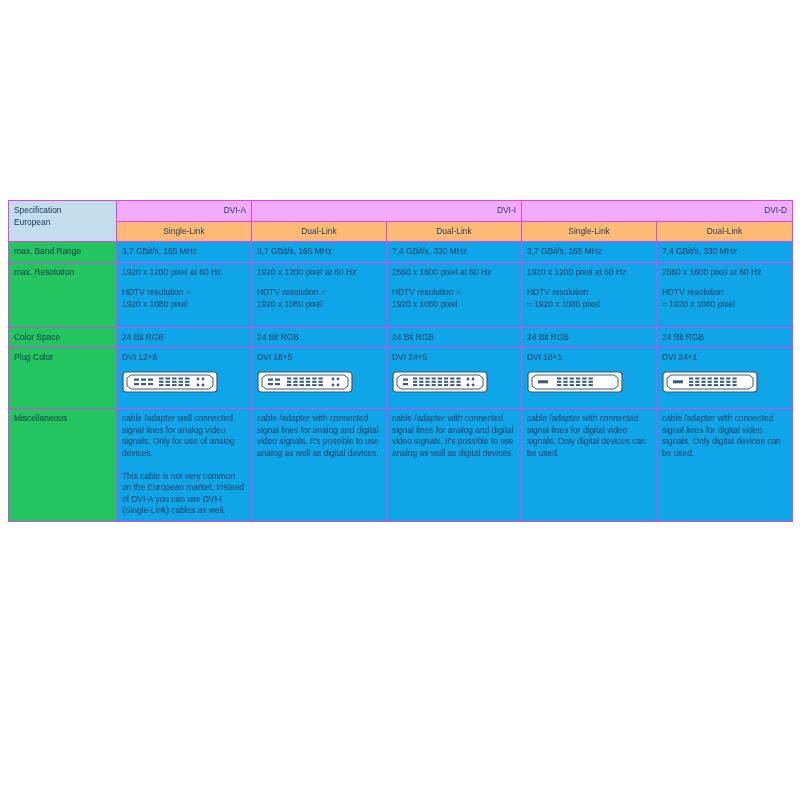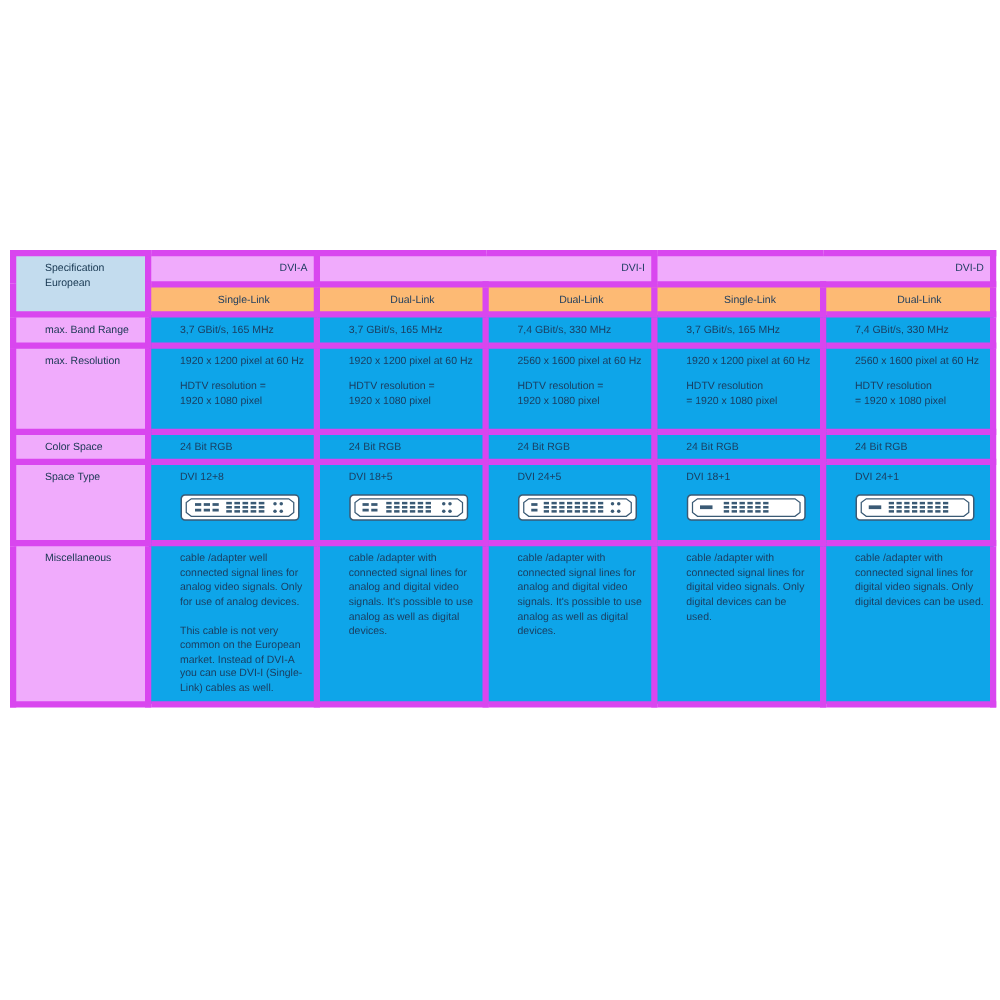--- a/index.html
+++ b/index.html
@@ -26,28 +26,28 @@
     width: 784px;
   }
   table.dvi {
     border-collapse: collapse;
     table-layout: fixed;
     width: 784px;
     font-size: 8.4px;
     color: #1b3c5e;
   }
   table.dvi td, table.dvi th {
-    border: 5px solid #d946ef;
+    border: 1px solid #d946ef;
     vertical-align: top;
-    padding: 4px 5px 4px 23px;
+    padding: 4px 5px 4px 5px;
     font-weight: normal;
     line-height: 1.38;
   }
   .label-col {
-    background: #f0abfc;
+    background: #22c55e;
     width: 108px;
     color: #15354f;
   }
   .group-head {
     background: #f0abfc;
     text-align: right;
   }
   .link-head {
     background: #fdba74;
     text-align: center;
@@ -167,21 +167,21 @@
         <tr>
           <td class="label-col vmid">Color Space</td>
           <td class="data-cell">24 Bit RGB</td>
           <td class="data-cell">24 Bit RGB</td>
           <td class="data-cell">24 Bit RGB</td>
           <td class="data-cell">24 Bit RGB</td>
           <td class="data-cell">24 Bit RGB</td>
         </tr>
 
         <tr>
-          <td class="label-col plug-label-cell">Space Type</td>
+          <td class="label-col plug-label-cell">Plug Color</td>
 
           <td class="data-cell plug-cell">
             <span class="plug-label">DVI 12+8</span>
             <span class="connector">
               <svg width="96" height="22" viewBox="0 0 96 22" aria-hidden="true">
                 <rect x="1" y="1" width="94" height="20" rx="3" ry="3" fill="#ffffff" stroke="#3a5a75" stroke-width="1.2"></rect>
                 <path d="M9 4 L87 4 L91 7 L91 15 L87 18 L9 18 L5 15 L5 7 Z" fill="#ffffff" stroke="#3a5a75" stroke-width="1"></path>
                 <rect x="12" y="7.5" width="5" height="2.2" fill="#3a5a75"></rect>
                 <rect x="19" y="7.5" width="5" height="2.2" fill="#3a5a75"></rect>
                 <rect x="26" y="7.5" width="5" height="2.2" fill="#3a5a75"></rect>

